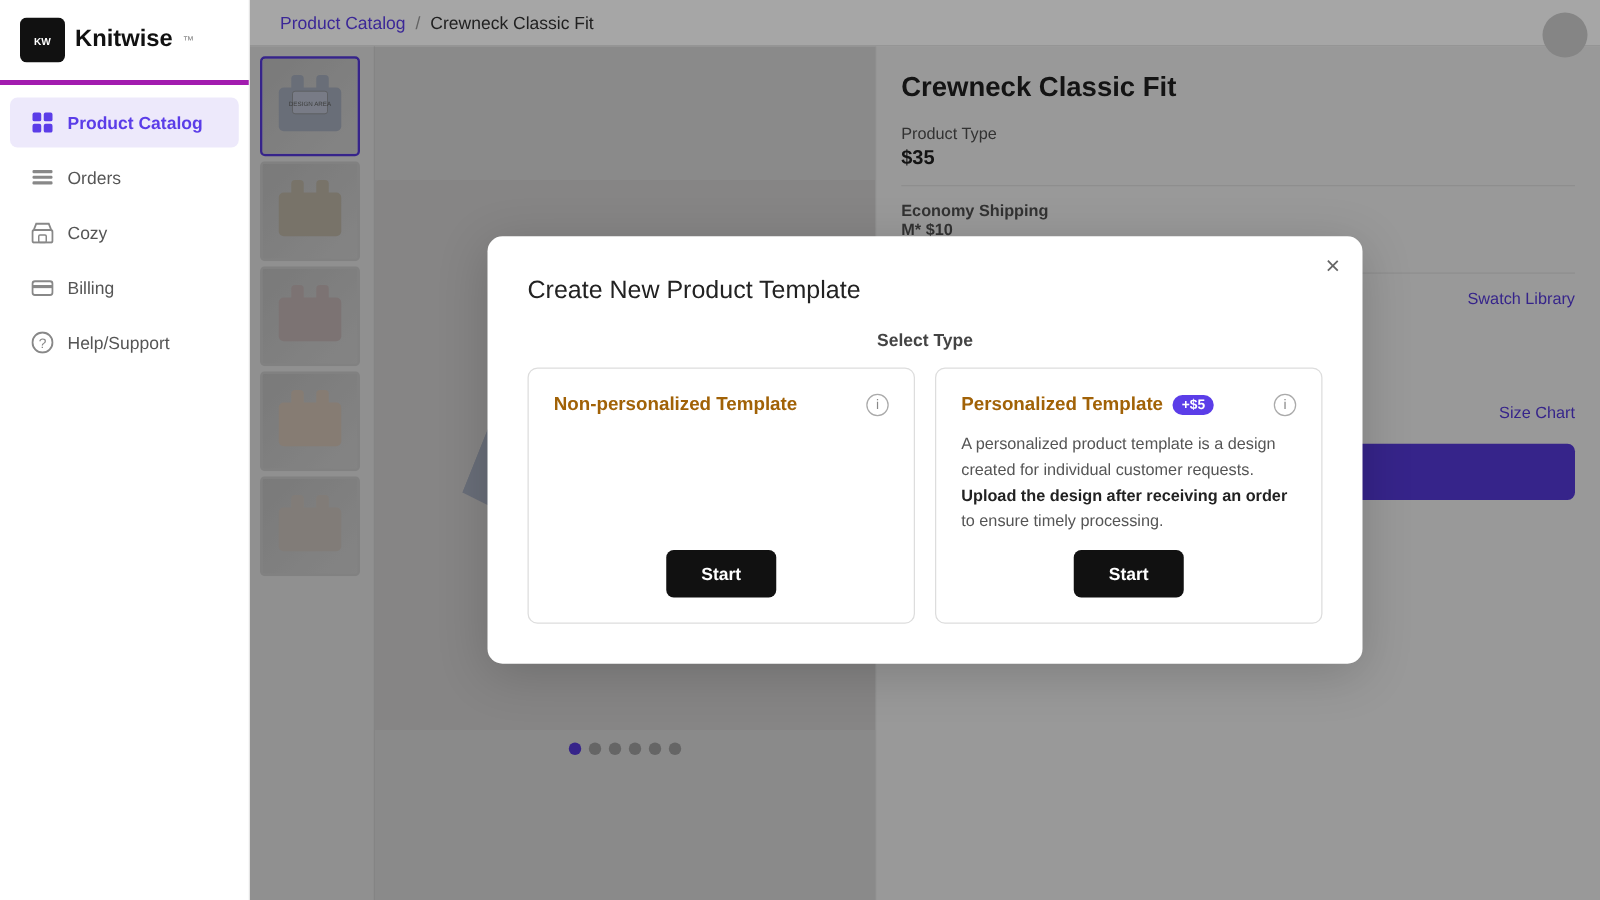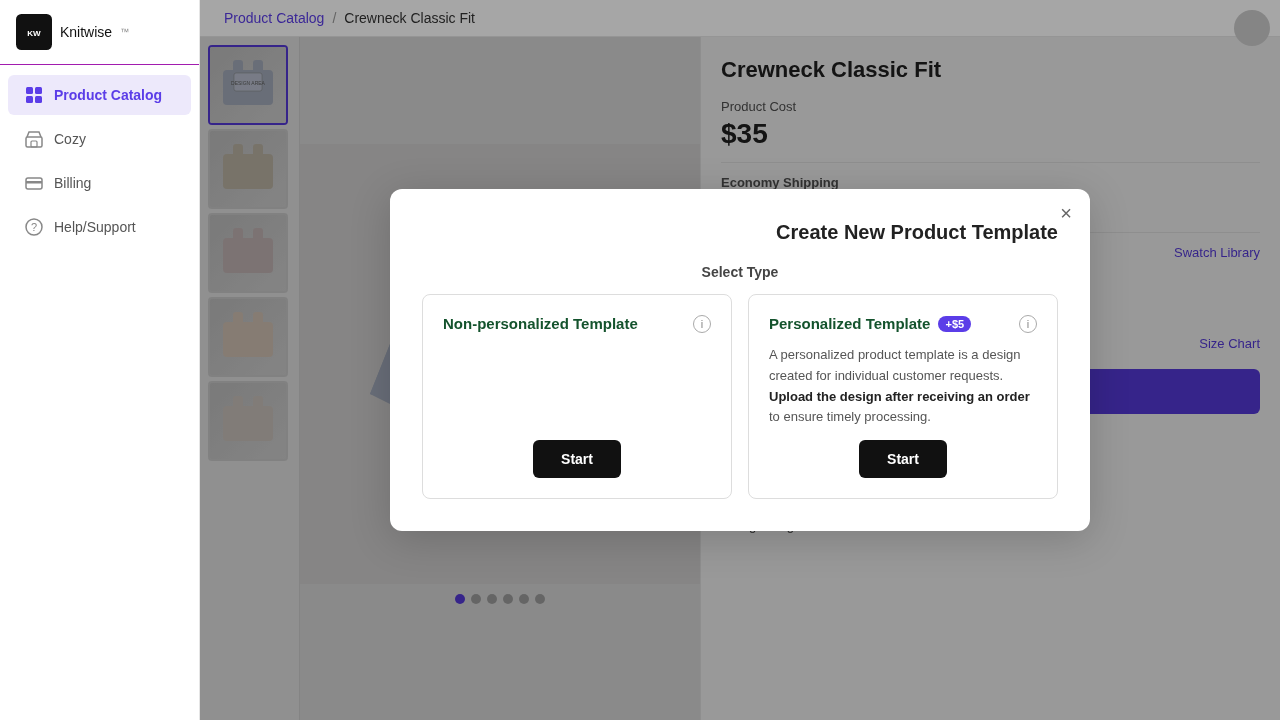--- a/index.html
+++ b/index.html
@@ -10,21 +10,21 @@
       width: 200px;
       min-width: 200px;
       background: #fff;
       border-right: 1px solid #e5e5e5;
       display: flex;
       flex-direction: column;
       height: 720px;
     }
     .sidebar-logo {
       padding: 14px 16px;
-      border-bottom: 1px solid #a21caf;
+      border-bottom: 4px solid #a21caf;
       display: flex;
       align-items: center;
       gap: 8px;
     }
     .logo-icon {
       width: 36px;
       height: 36px;
     }
     .sidebar-nav {
       display: flex;
@@ -176,21 +176,21 @@
       color: #222;
       margin-bottom: 16px;
     }
     .price-row {
       display: flex;
       gap: 40px;
       margin-bottom: 12px;
     }
     .price-section { display: flex; flex-direction: column; gap: 4px; }
     .price-label { font-size: 13px; color: #555; font-weight: 500; }
-    .price-value { font-size: 28px; font-weight: 700; color: #222; }
+    .price-value { font-size: 16px; font-weight: 700; color: #222; }
     .price-note { font-size: 12px; color: #888; }
     .divider { border: none; border-top: 1px solid #eee; margin: 12px 0; }
     .shipping-info { font-size: 13px; color: #555; margin-bottom: 8px; }
     .shipping-info span { font-weight: 600; }
     .swatch-link { color: #5b3de8; font-size: 13px; cursor: pointer; text-decoration: none; display: block; margin-bottom: 8px; text-align: right; }
     .swatches-row {
       display: flex;
       flex-wrap: wrap;
       gap: 4px;
       margin-bottom: 4px;
@@ -253,23 +253,23 @@
       top: 14px;
       right: 18px;
       font-size: 20px;
       cursor: pointer;
       color: #666;
       background: none;
       border: none;
       line-height: 1;
     }
     .modal-title {
-      text-align: right;
+      text-align: left;
       font-size: 20px;
-      font-weight: 700;
+      font-weight: 400;
       color: #222;
       margin-bottom: 20px;
     }
     .modal-select-type {
       text-align: center;
       font-size: 14px;
       font-weight: 600;
       color: #444;
       margin-bottom: 14px;
     }
@@ -288,21 +288,21 @@
       position: relative;
     }
     .card-title-row {
       display: flex;
       align-items: center;
       gap: 8px;
     }
     .card-title {
       font-size: 15px;
       font-weight: 700;
-      color: #14532d;
+      color: #a16207;
     }
     .info-icon {
       width: 18px;
       height: 18px;
       border-radius: 50%;
       border: 1.5px solid #aaa;
       display: flex;
       align-items: center;
       justify-content: center;
       font-size: 11px;
@@ -339,38 +339,48 @@
   </style>
 </head>
 <body>
 
 <div class="sidebar">
   <div class="sidebar-logo">
     <svg class="logo-icon" viewBox="0 0 40 40">
       <rect width="40" height="40" rx="6" fill="#111"></rect>
       <text x="50%" y="62%" text-anchor="middle" fill="#fff" font-size="9" font-family="sans-serif" font-weight="bold">KW</text>
     </svg>
-    <span style="font-weight:400;font-size:14px;color:#111;">Knitwise</span>
+    <span style="font-weight:700;font-size:19px;color:#111;">Knitwise</span>
     <span style="font-size:9px;color:#888;vertical-align:super;">™</span>
   </div>
   <nav class="sidebar-nav">
     <div class="nav-item active">
       <span class="nav-icon">
         <svg width="18" height="18" viewBox="0 0 18 18">
             <rect x="1" y="1" width="7" height="7" rx="1.5" fill="#5b3de8"></rect>
             <rect x="10" y="1" width="7" height="7" rx="1.5" fill="#5b3de8"></rect>
             <rect x="1" y="10" width="7" height="7" rx="1.5" fill="#5b3de8"></rect>
             <rect x="10" y="10" width="7" height="7" rx="1.5" fill="#5b3de8"></rect>
           </svg>
       </span>
       <span>Product Catalog</span>
     </div>
     <div class="nav-item">
       <span class="nav-icon">
         <svg width="18" height="18" viewBox="0 0 18 18">
+            <rect x="1" y="3" width="16" height="2.5" rx="1" fill="#888"></rect>
+            <rect x="1" y="7.5" width="16" height="2.5" rx="1" fill="#888"></rect>
+            <rect x="1" y="12" width="16" height="2.5" rx="1" fill="#888"></rect>
+          </svg>
+      </span>
+      <span>Orders</span>
+    </div>
+    <div class="nav-item">
+      <span class="nav-icon">
+        <svg width="18" height="18" viewBox="0 0 18 18">
             <rect x="1" y="7" width="16" height="10" rx="1.5" fill="none" stroke="#888" stroke-width="1.5"></rect>
             <polyline points="2,7 4,2 14,2 16,7" fill="none" stroke="#888" stroke-width="1.5"></polyline>
             <rect x="6" y="11" width="6" height="6" rx="1" fill="none" stroke="#888" stroke-width="1.2"></rect>
           </svg>
       </span>
       <span>Cozy</span>
     </div>
     <div class="nav-item">
       <span class="nav-icon">
         <svg width="18" height="18" viewBox="0 0 18 18">
@@ -482,21 +492,21 @@
         <div class="dot"></div>
         <div class="dot"></div>
         <div class="dot"></div>
       </div>
     </div>
 
     <div class="right-panel">
       <h1 class="product-title">Crewneck Classic Fit</h1>
       <div class="price-row">
         <div class="price-section">
-          <span class="price-label">Product Cost</span>
+          <span class="price-label">Product Type</span>
           <span class="price-value">$35</span>
         </div>
       </div>
       <hr class="divider">
       <div class="shipping-info">
         <span>Economy Shipping</span><br>
         <span>M* <span>$10</span></span><br>
         <span>weeks from order to delivery</span>
       </div>
       <hr class="divider">

